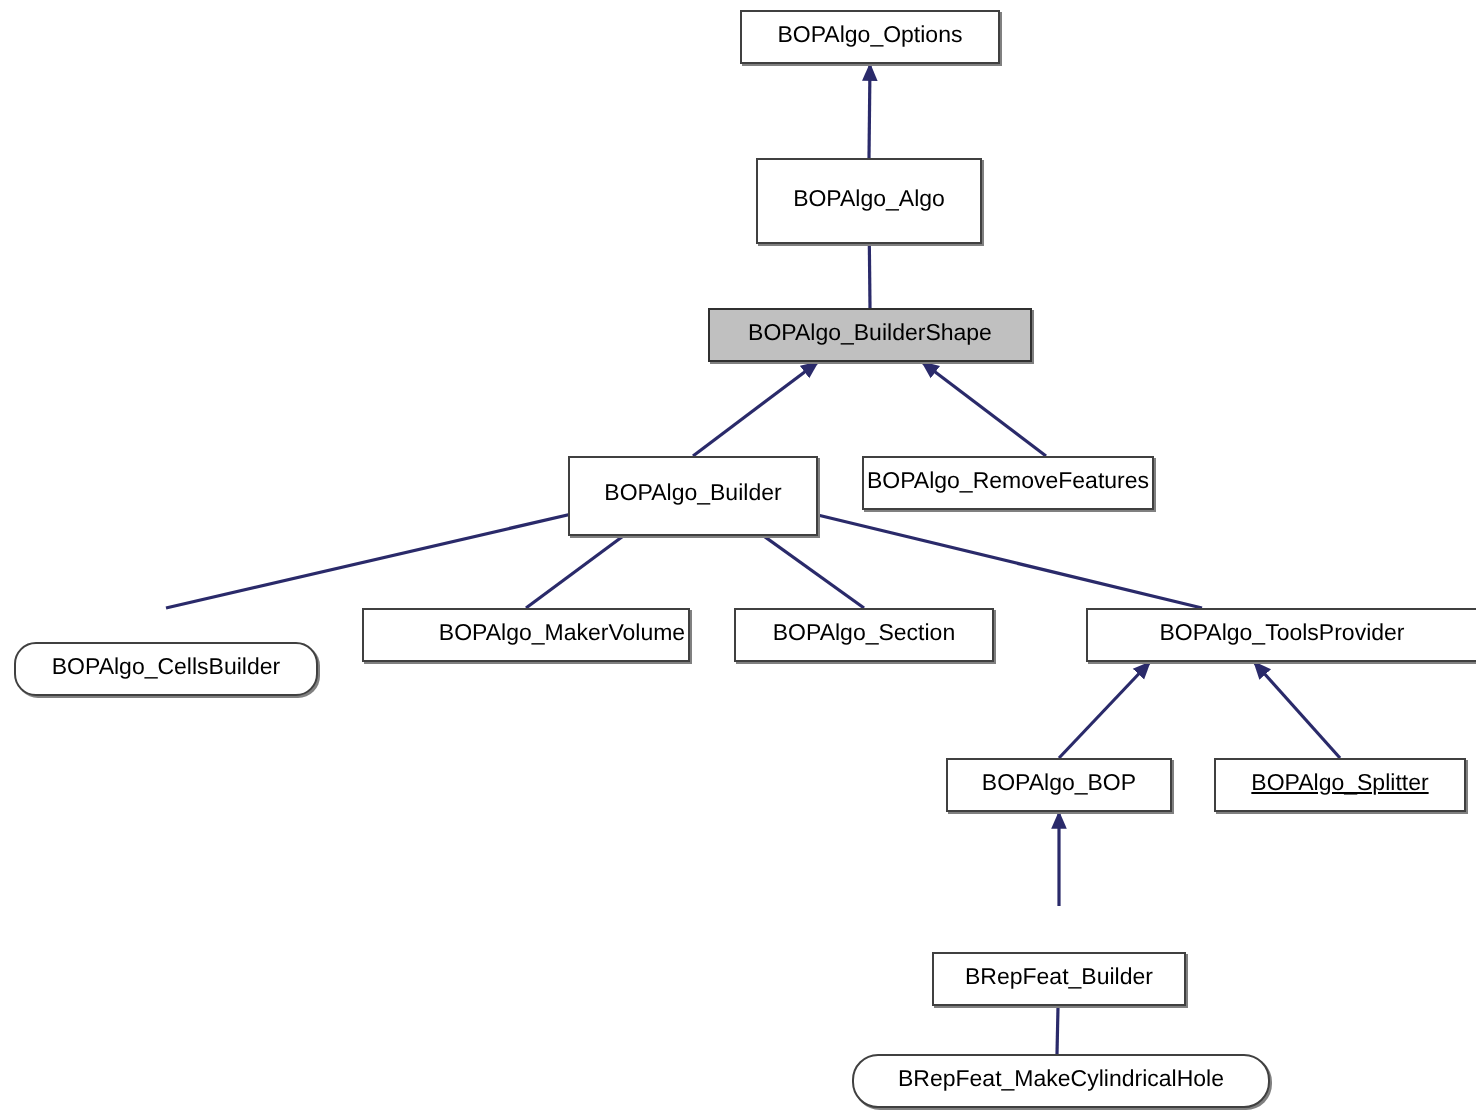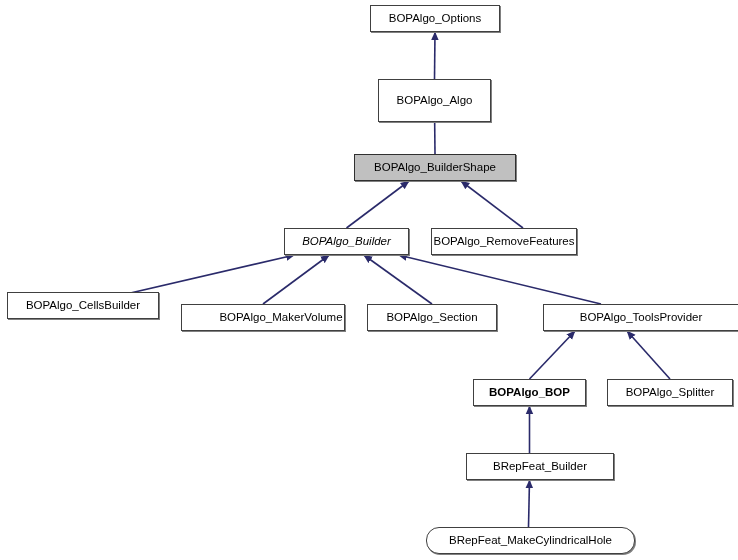--- a/index.html
+++ b/index.html
@@ -75,44 +75,44 @@
   <div id="node-layer">
       <div class="node" style="left: 370px; top: 5px; width: 130px; height: 27px;">
         <span class="node-label">BOPAlgo_Options</span>
       </div>
       <div class="node" style="left: 378px; top: 79px; width: 113px; height: 43px;">
         <span class="node-label">BOPAlgo_Algo</span>
       </div>
       <div class="node highlight" style="left: 354px; top: 154px; width: 162px; height: 27px; text-align: center;">
         <span class="node-label">BOPAlgo_BuilderShape</span>
       </div>
-      <div class="node" style="left: 284px; top: 228px; width: 125px; height: 27px; font-style: italic;">
+      <div class="node" style="left: 284px; top: 228px; width: 125px; height: 40px;">
         <span class="node-label">BOPAlgo_Builder</span>
       </div>
       <div class="node" style="left: 431px; top: 228px; width: 146px; height: 27px;">
         <span class="node-label">BOPAlgo_RemoveFeatures</span>
       </div>
-      <div class="node" style="left: 7px; top: 292px; width: 152px; height: 27px;">
+      <div class="node" style="left: 7px; top: 321px; width: 152px; height: 27px; border-radius: 11px;">
         <span class="node-label">BOPAlgo_CellsBuilder</span>
       </div>
       <div class="node" style="left: 181px; top: 304px; width: 164px; height: 27px; padding-left: 36px;">
         <span class="node-label">BOPAlgo_MakerVolume</span>
       </div>
       <div class="node" style="left: 367px; top: 304px; width: 130px; height: 27px; text-align: center;">
         <span class="node-label">BOPAlgo_Section</span>
       </div>
       <div class="node" style="left: 543px; top: 304px; width: 196px; height: 27px;">
         <span class="node-label">BOPAlgo_ToolsProvider</span>
       </div>
-      <div class="node" style="left: 473px; top: 379px; width: 113px; height: 27px; font-weight: bold;">
+      <div class="node" style="left: 473px; top: 379px; width: 113px; height: 27px;">
         <span class="node-label">BOPAlgo_BOP</span>
       </div>
-      <div class="node" style="left: 607px; top: 379px; width: 126px; height: 27px;">
+      <div class="node" style="left: 607px; top: 379px; width: 126px; height: 27px; text-decoration: underline;">
         <span class="node-label">BOPAlgo_Splitter</span>
       </div>
-      <div class="node" style="left: 466px; top: 453px; width: 148px; height: 27px;">
+      <div class="node" style="left: 466px; top: 476px; width: 127px; height: 27px;">
         <span class="node-label">BRepFeat_Builder</span>
       </div>
       <div class="node" style="left: 426px; top: 527px; width: 209px; height: 27px; border-radius: 13px;">
         <span class="node-label">BRepFeat_MakeCylindricalHole</span>
       </div>
     </div>
 </div>
 
 </body></html>

